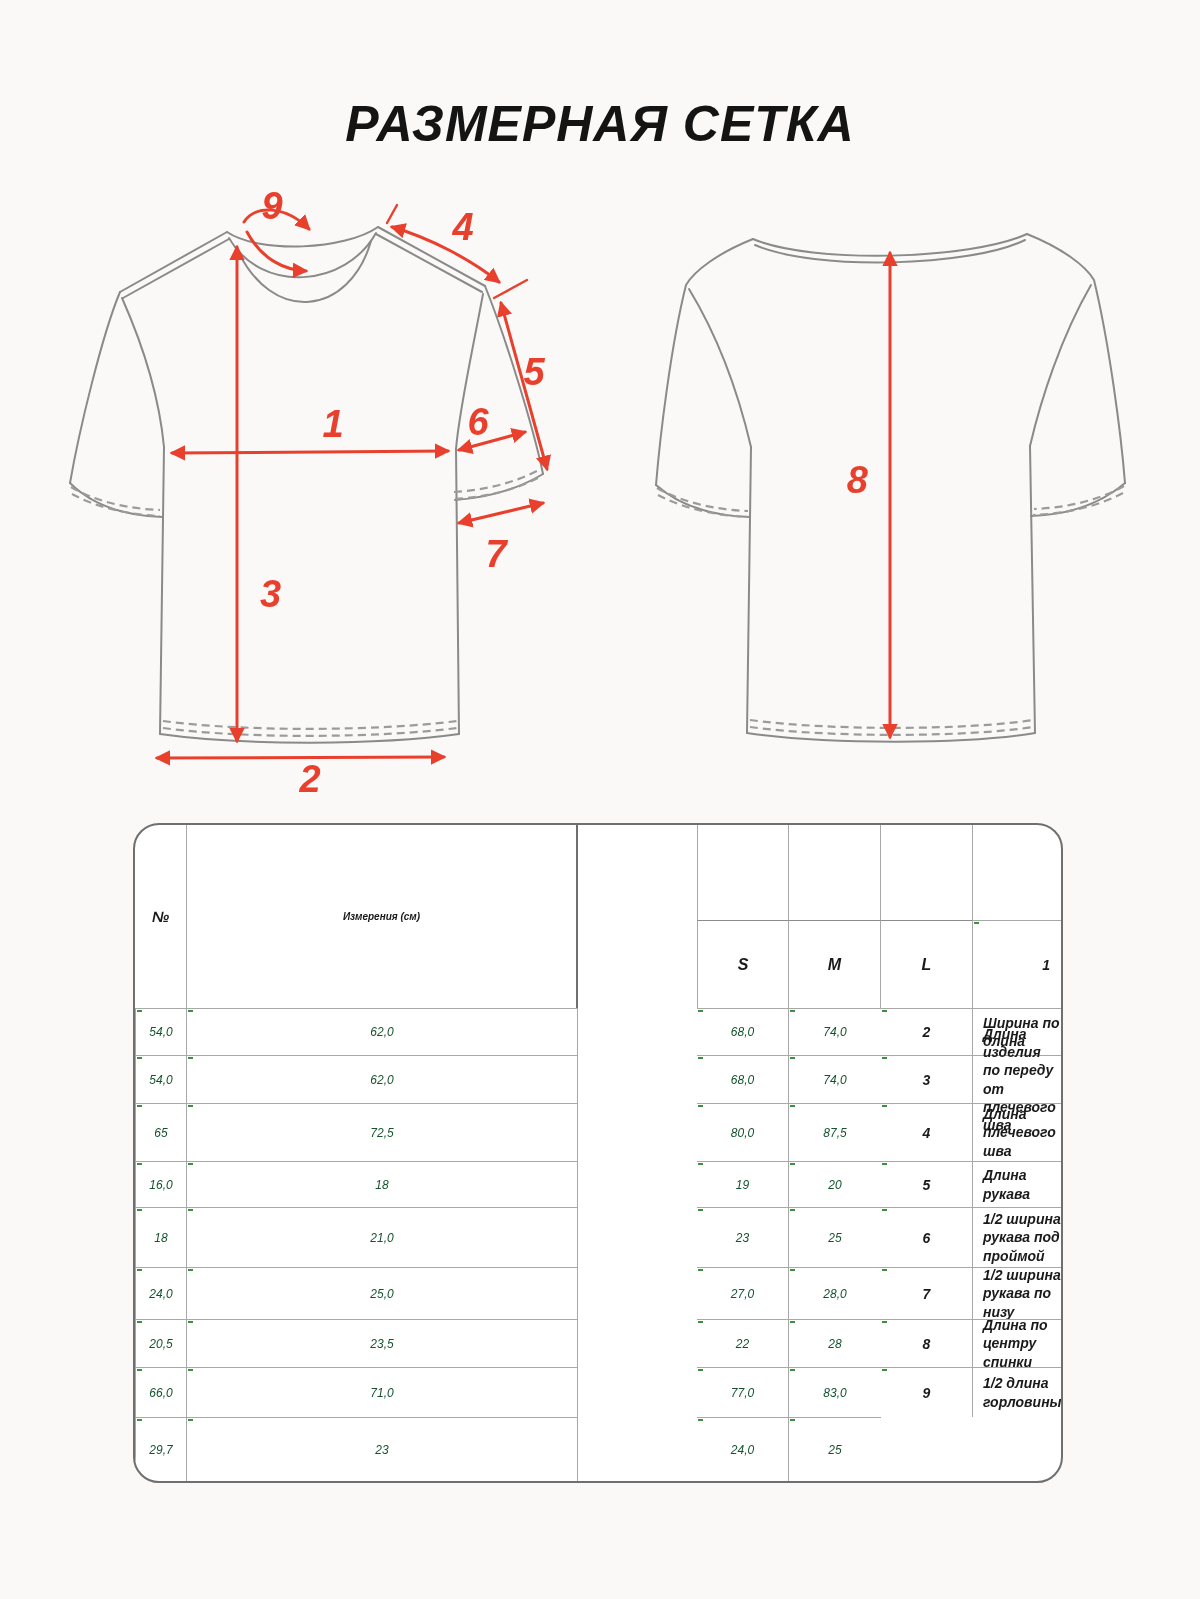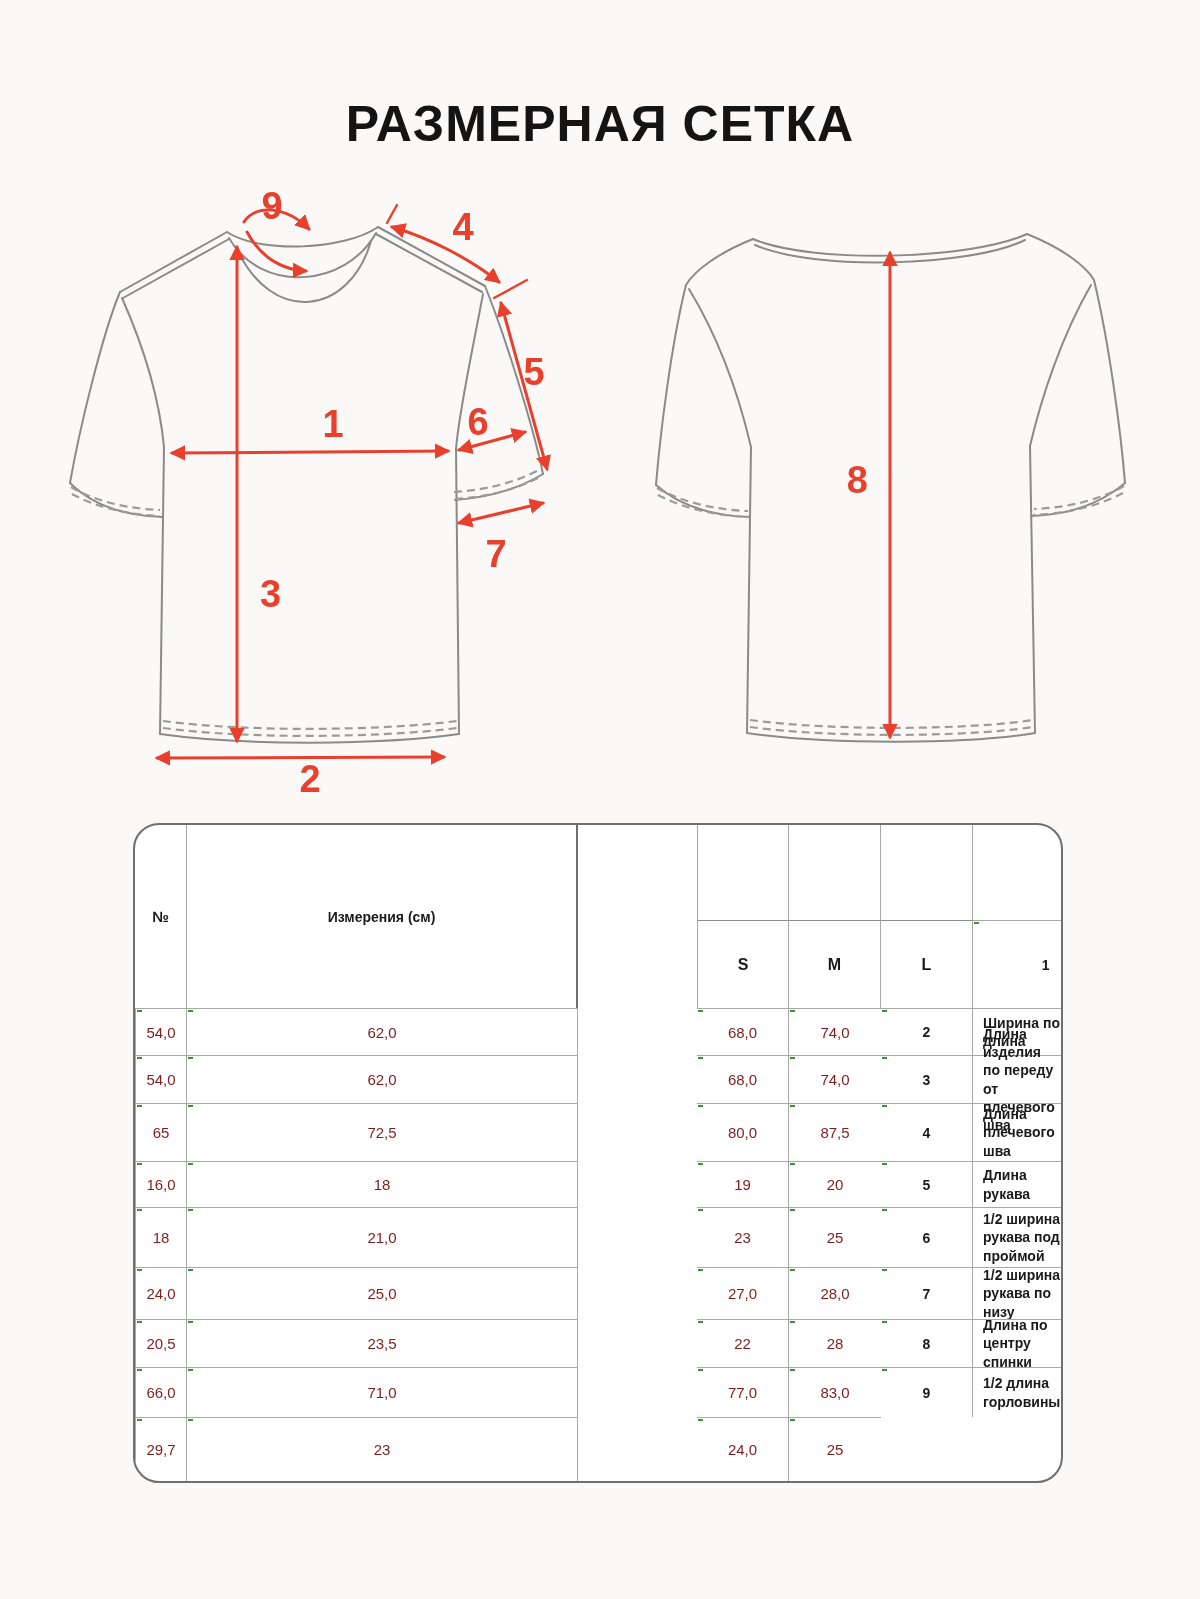--- a/index.html
+++ b/index.html
@@ -7,21 +7,21 @@
     --outline-gray:#8a8a8a;
     --stitch-gray:#9b9b9b;
     --border-dark:#6f6f6f;
     --border-light:#a8a8a8;
     --green-tick:#3f8f3f;
     --background:#faf9f8;
     --text-dark:#1a1a1a;
   }
   *{box-sizing:border-box;margin:0;padding:0}
   html,body{width:1200px;background:var(--background);font-family:"Liberation Sans",sans-serif;}
-  .page{position:relative;width:1182px;height:1599px;background:var(--background);overflow:hidden;}
+  .page{position:relative;width:1182px;height:1599px;background:var(--background);overflow:hidden;font-style:italic;}
 
   .title{
     position:absolute;top:95px;left:0;width:1200px;
     text-align:center;font-size:50px;font-weight:900;letter-spacing:1px;
     color:#141414;
   }
 
   .sketch{position:absolute;}
   .sketch.front{left:50px;top:185px;}
   .sketch.back{left:640px;top:185px;}
@@ -38,32 +38,32 @@
     border:2px solid var(--border-dark);
     border-radius:26px;
     overflow:hidden;
     display:grid;
     grid-template-columns:52px 391px 119px 92px 92px 92px 1fr;
     grid-template-rows:95px 88px 47px 48px 58px 46px 60px 52px 48px 50px 1fr;
     color:var(--text-dark);
   }
   .c{display:flex;align-items:center;}
   .thno{grid-area:1/1/3/2;justify-content:center;font-weight:700;font-size:15px;border-right:1px solid var(--border-light);}
-  .thm{grid-area:1/2/3/3;justify-content:center;font-weight:700;font-size:14px;border-right:2px solid var(--border-dark);}
+  .thm{grid-area:1/2/3/3;justify-content:center;font-weight:700;font-size:10px;border-right:2px solid var(--border-dark);}
   .thgap{grid-area:1/3/12/4;}
   .st{border:0 solid var(--border-light);}
   .g1r4{grid-area:1/4/2/5}.g1r5{grid-area:1/5/2/6}.g1r6{grid-area:1/6/2/7}.g1r7{grid-area:1/7/2/8}
   .g2r4{grid-area:2/4/3/5}.g2r5{grid-area:2/5/3/6}.g2r6{grid-area:2/6/3/7}.g2r7{grid-area:2/7/3/8}
   .shdr{justify-content:center;font-weight:700;font-size:16px;border-top:1px solid #8c8c8c;}
   .cl{border-left:1px solid var(--border-light);}
   .cr{border-right:1px solid var(--border-light);}
   .bt{border-top:1px solid var(--border-light);}
   .num{justify-content:center;font-weight:700;font-size:14px;border-right:1px solid var(--border-light);position:relative;}
   .lbl{font-weight:700;font-size:14px;line-height:1.3;padding:4px 58px 4px 10px;border-right:1px solid var(--border-light);}
-  .v{justify-content:center;font-size:15px;position:relative;color:#7f1d1d;}
+  .v{justify-content:center;font-size:12px;position:relative;color:#14532d;}
   .num::before,.v::before{
     content:"";position:absolute;top:1px;left:1px;width:5px;height:2px;background:var(--green-tick);
   }
 </style>
 </head>
 <body>
 
 <div class="page">
 
   <h1 class="title">РАЗМЕРНАЯ СЕТКА</h1>

